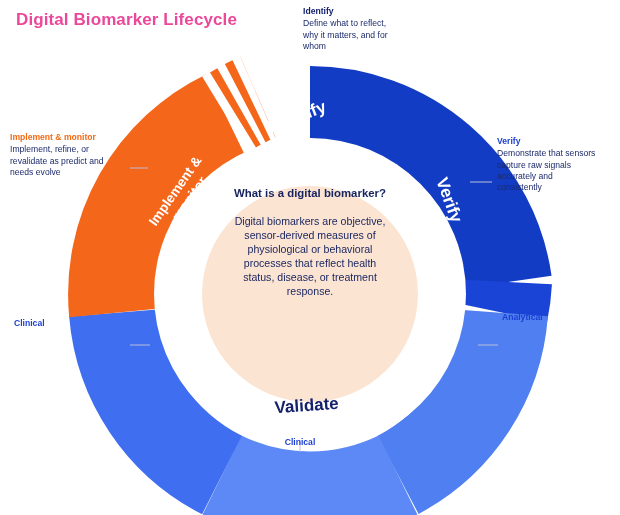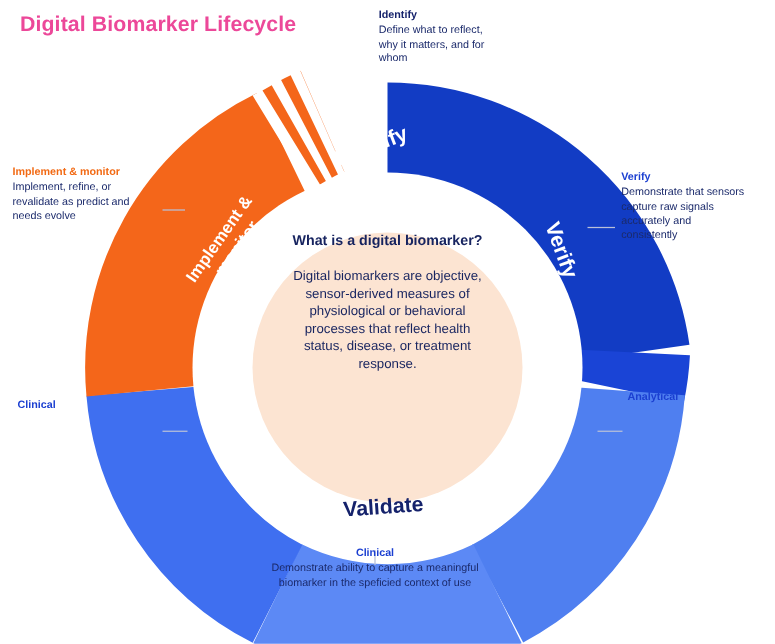--- a/index.html
+++ b/index.html
@@ -140,21 +140,20 @@
   <span class="c-title title-blue">Verify</span>
   <span class="c-body">Demonstrate that sensors capture raw signals accurately and consistently</span>
 </div>
 
 <div class="callout right" style="left:502px; top:312px; width:104px;">
   <span class="c-title title-blue">Analytical</span>
 </div>
 
 <div class="callout center" style="left:210px; top:437px; width:180px;">
   <span class="c-title title-blue">Clinical</span>
-  <span class="c-body">Demonstrate ability to capture a meaningful biomarker in the speficied context of use</span>
 </div>
 
 <div class="callout left" style="left:14px; top:318px; width:114px;">
   <span class="c-title title-blue">Clinical</span>
 </div>
 
 <div class="callout left" style="left:10px; top:132px; width:118px;">
   <span class="c-title title-orange">Implement &amp; monitor</span>
   <span class="c-body">Implement, refine, or revalidate as predict and needs evolve</span>
 </div>

